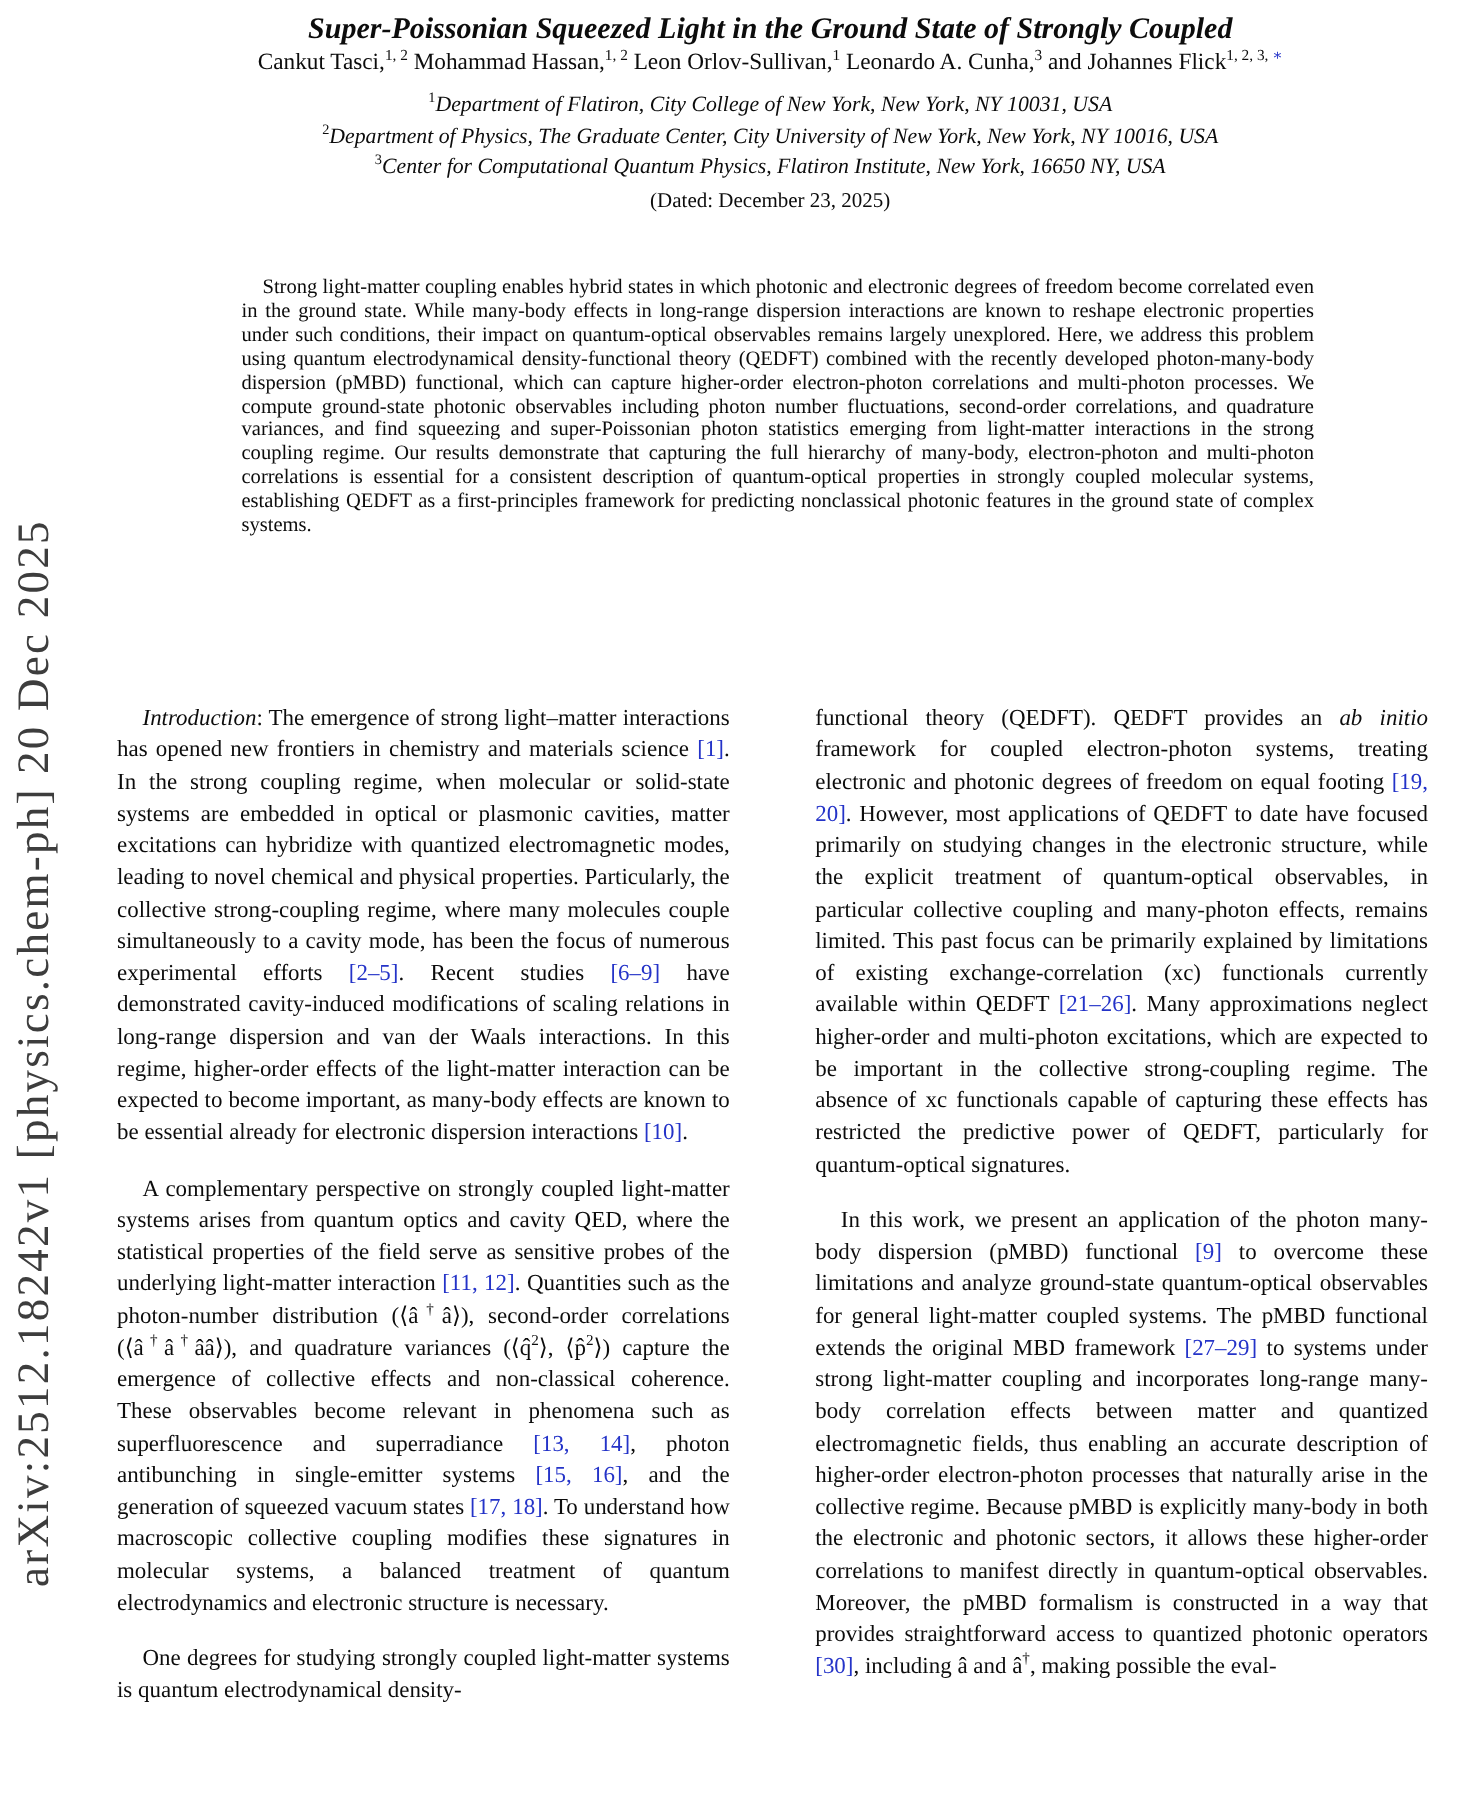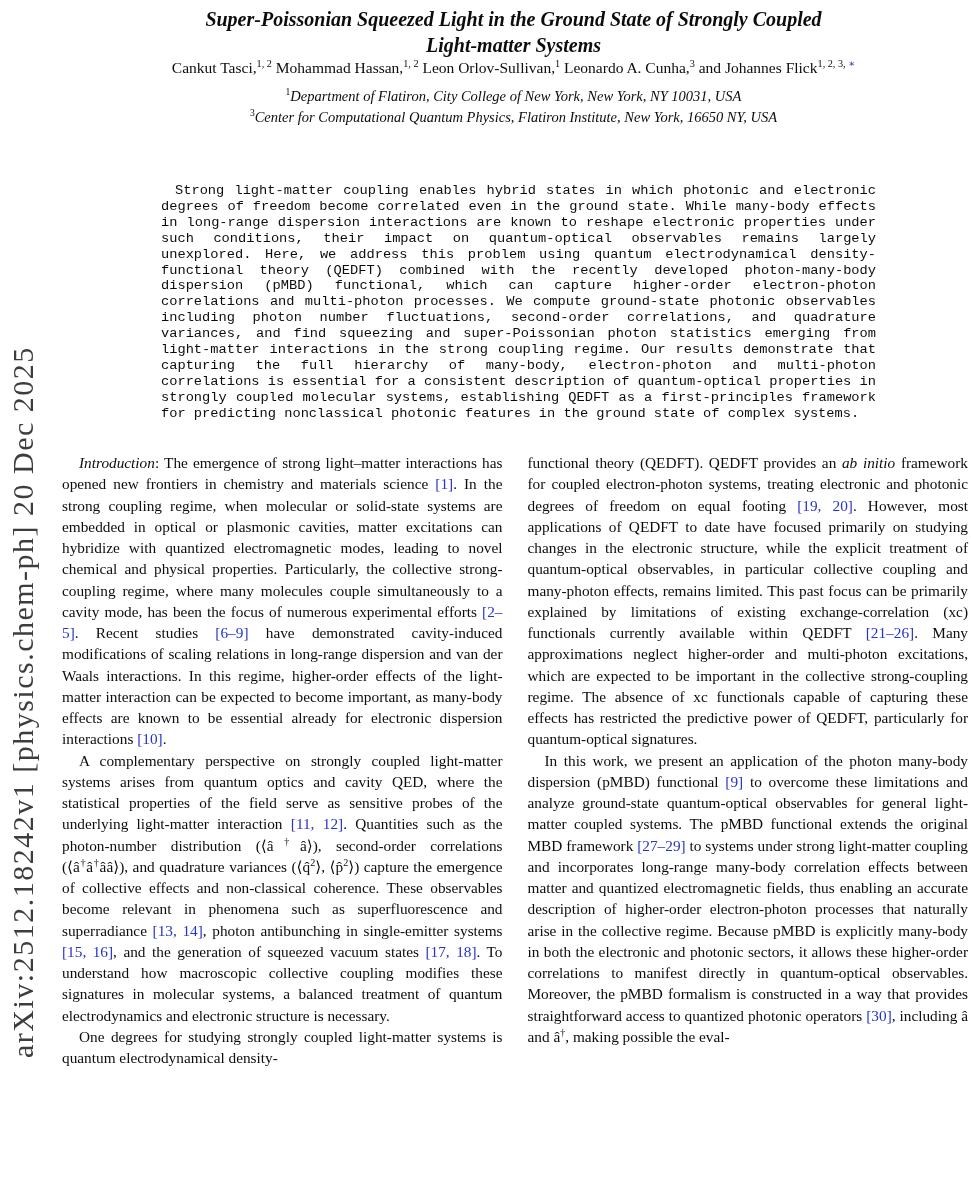--- a/index.html
+++ b/index.html
@@ -23,57 +23,58 @@
   .title-line { font-weight:bold; font-size:20px; line-height:26px;font-style:italic; }
   .authors { margin-top:0; font-size:15.5px; line-height:20px; }
   .affiliations { margin-top:8px; font-size:14.5px; line-height:20.5px; }
   .affil-line .seg-i { font-style:italic; }
   .dated { margin-top:5px; font-size:14px; }
 
   
   .abstract {
     position:absolute; left:161px; right:95px; top:183px;
     font-size:13.7px; line-height:15.9px; text-align:justify;
-    text-indent:14px; hyphens:auto;font-family:Liberation Mono, monospace;
+    text-indent:14px; hyphens:auto;
   }
 
   
   .body-cols {
     position:absolute; left:62px; right:3px; top:452px; bottom:0;
     display:flex; gap:25px;
     font-size:15.3px; line-height:21.25px; text-align:justify; hyphens:auto;
   }
   .col { flex:1 1 0; min-width:0; }
-  .para { margin:0; text-indent:17px; }
+  .para { margin:16px; text-indent:17px; }
   .para.noindent { text-indent:0; }
 
   
   .seg-i { font-style:italic; }
   .seg-cite { color:#2433c8; }
   .seg-sup { font-size:66%; vertical-align:super; line-height:0; }
   .seg-supcite { font-size:66%; vertical-align:super; line-height:0; color:#2433c8; }
 </style>
 </head>
 <body>
 
 <div class="page">
 
   <div class="arxiv-stamp">arXiv:2512.18242v1  [physics.chem-ph]  20 Dec 2025</div>
 
   <div class="header">
     <div class="title-line">Super-Poissonian Squeezed Light in the Ground State of Strongly Coupled</div>
-    <div class="title-line">Light-matter Systems</div>
 
     <div class="authors">Cankut Tasci,<span class="seg-sup">1, 2</span> Mohammad Hassan,<span class="seg-sup">1, 2</span> Leon Orlov-Sullivan,<span class="seg-sup">1</span> Leonardo A. Cunha,<span class="seg-sup">3</span> and Johannes Flick<span class="seg-sup">1, 2, 3, </span><span class="seg-supcite">∗</span></div>
 
     <div class="affiliations">
       <div class="affil-line"><span class="seg-sup">1</span><span class="seg-i">Department of Flatiron, City College of New York, New York, NY 10031, USA</span></div>
+      <div class="affil-line"><span class="seg-sup">2</span><span class="seg-i">Department of Physics, The Graduate Center, City University of New York, New York, NY 10016, USA</span></div>
       <div class="affil-line"><span class="seg-sup">3</span><span class="seg-i">Center for Computational Quantum Physics, Flatiron Institute, New York, 16650 NY, USA</span></div>
     </div>
 
+    <div class="dated">(Dated: December 23, 2025)</div>
   </div>
 
   <div class="abstract">Strong light-matter coupling enables hybrid states in which photonic and electronic degrees of freedom become correlated even in the ground state. While many-body effects in long-range dispersion interactions are known to reshape electronic properties under such conditions, their impact on quantum-optical observables remains largely unexplored. Here, we address this problem using quantum electrodynamical density-functional theory (QEDFT) combined with the recently developed photon-many-body dispersion (pMBD) functional, which can capture higher-order electron-photon correlations and multi-photon processes. We compute ground-state photonic observables including photon number fluctuations, second-order correlations, and quadrature variances, and find squeezing and super-Poissonian photon statistics emerging from light-matter interactions in the strong coupling regime. Our results demonstrate that capturing the full hierarchy of many-body, electron-photon and multi-photon correlations is essential for a consistent description of quantum-optical properties in strongly coupled molecular systems, establishing QEDFT as a first-principles framework for predicting nonclassical photonic features in the ground state of complex systems.</div>
 
   <div class="body-cols">
     <div class="col">
       <p class="para"><span class="seg-i">Introduction</span>: The emergence of strong light–matter interactions has opened new frontiers in chemistry and materials science <span class="seg-cite">[1]</span>. In the strong coupling regime, when molecular or solid-state systems are embedded in optical or plasmonic cavities, matter excitations can hybridize with quantized electromagnetic modes, leading to novel chemical and physical properties. Particularly, the collective strong-coupling regime, where many molecules couple simultaneously to a cavity mode, has been the focus of numerous experimental efforts <span class="seg-cite">[2–5]</span>. Recent studies <span class="seg-cite">[6–9]</span> have demonstrated cavity-induced modifications of scaling relations in long-range dispersion and van der Waals interactions. In this regime, higher-order effects of the light-matter interaction can be expected to become important, as many-body effects are known to be essential already for electronic dispersion interactions <span class="seg-cite">[10]</span>.</p>
       <p class="para">A complementary perspective on strongly coupled light-matter systems arises from quantum optics and cavity QED, where the statistical properties of the field serve as sensitive probes of the underlying light-matter interaction <span class="seg-cite">[11, 12]</span>. Quantities such as the photon-number distribution (⟨â<span class="seg-sup">†</span>â⟩), second-order correlations (⟨â<span class="seg-sup">†</span>â<span class="seg-sup">†</span>ââ⟩), and quadrature variances (⟨q̂<span class="seg-sup">2</span>⟩, ⟨p̂<span class="seg-sup">2</span>⟩) capture the emergence of collective effects and non-classical coherence. These observables become relevant in phenomena such as superfluorescence and superradiance <span class="seg-cite">[13, 14]</span>, photon antibunching in single-emitter systems <span class="seg-cite">[15, 16]</span>, and the generation of squeezed vacuum states <span class="seg-cite">[17, 18]</span>. To understand how macroscopic collective coupling modifies these signatures in molecular systems, a balanced treatment of quantum electrodynamics and electronic structure is necessary.</p>
       <p class="para">One degrees for studying strongly coupled light-matter systems is quantum electrodynamical density-</p>
     </div>

